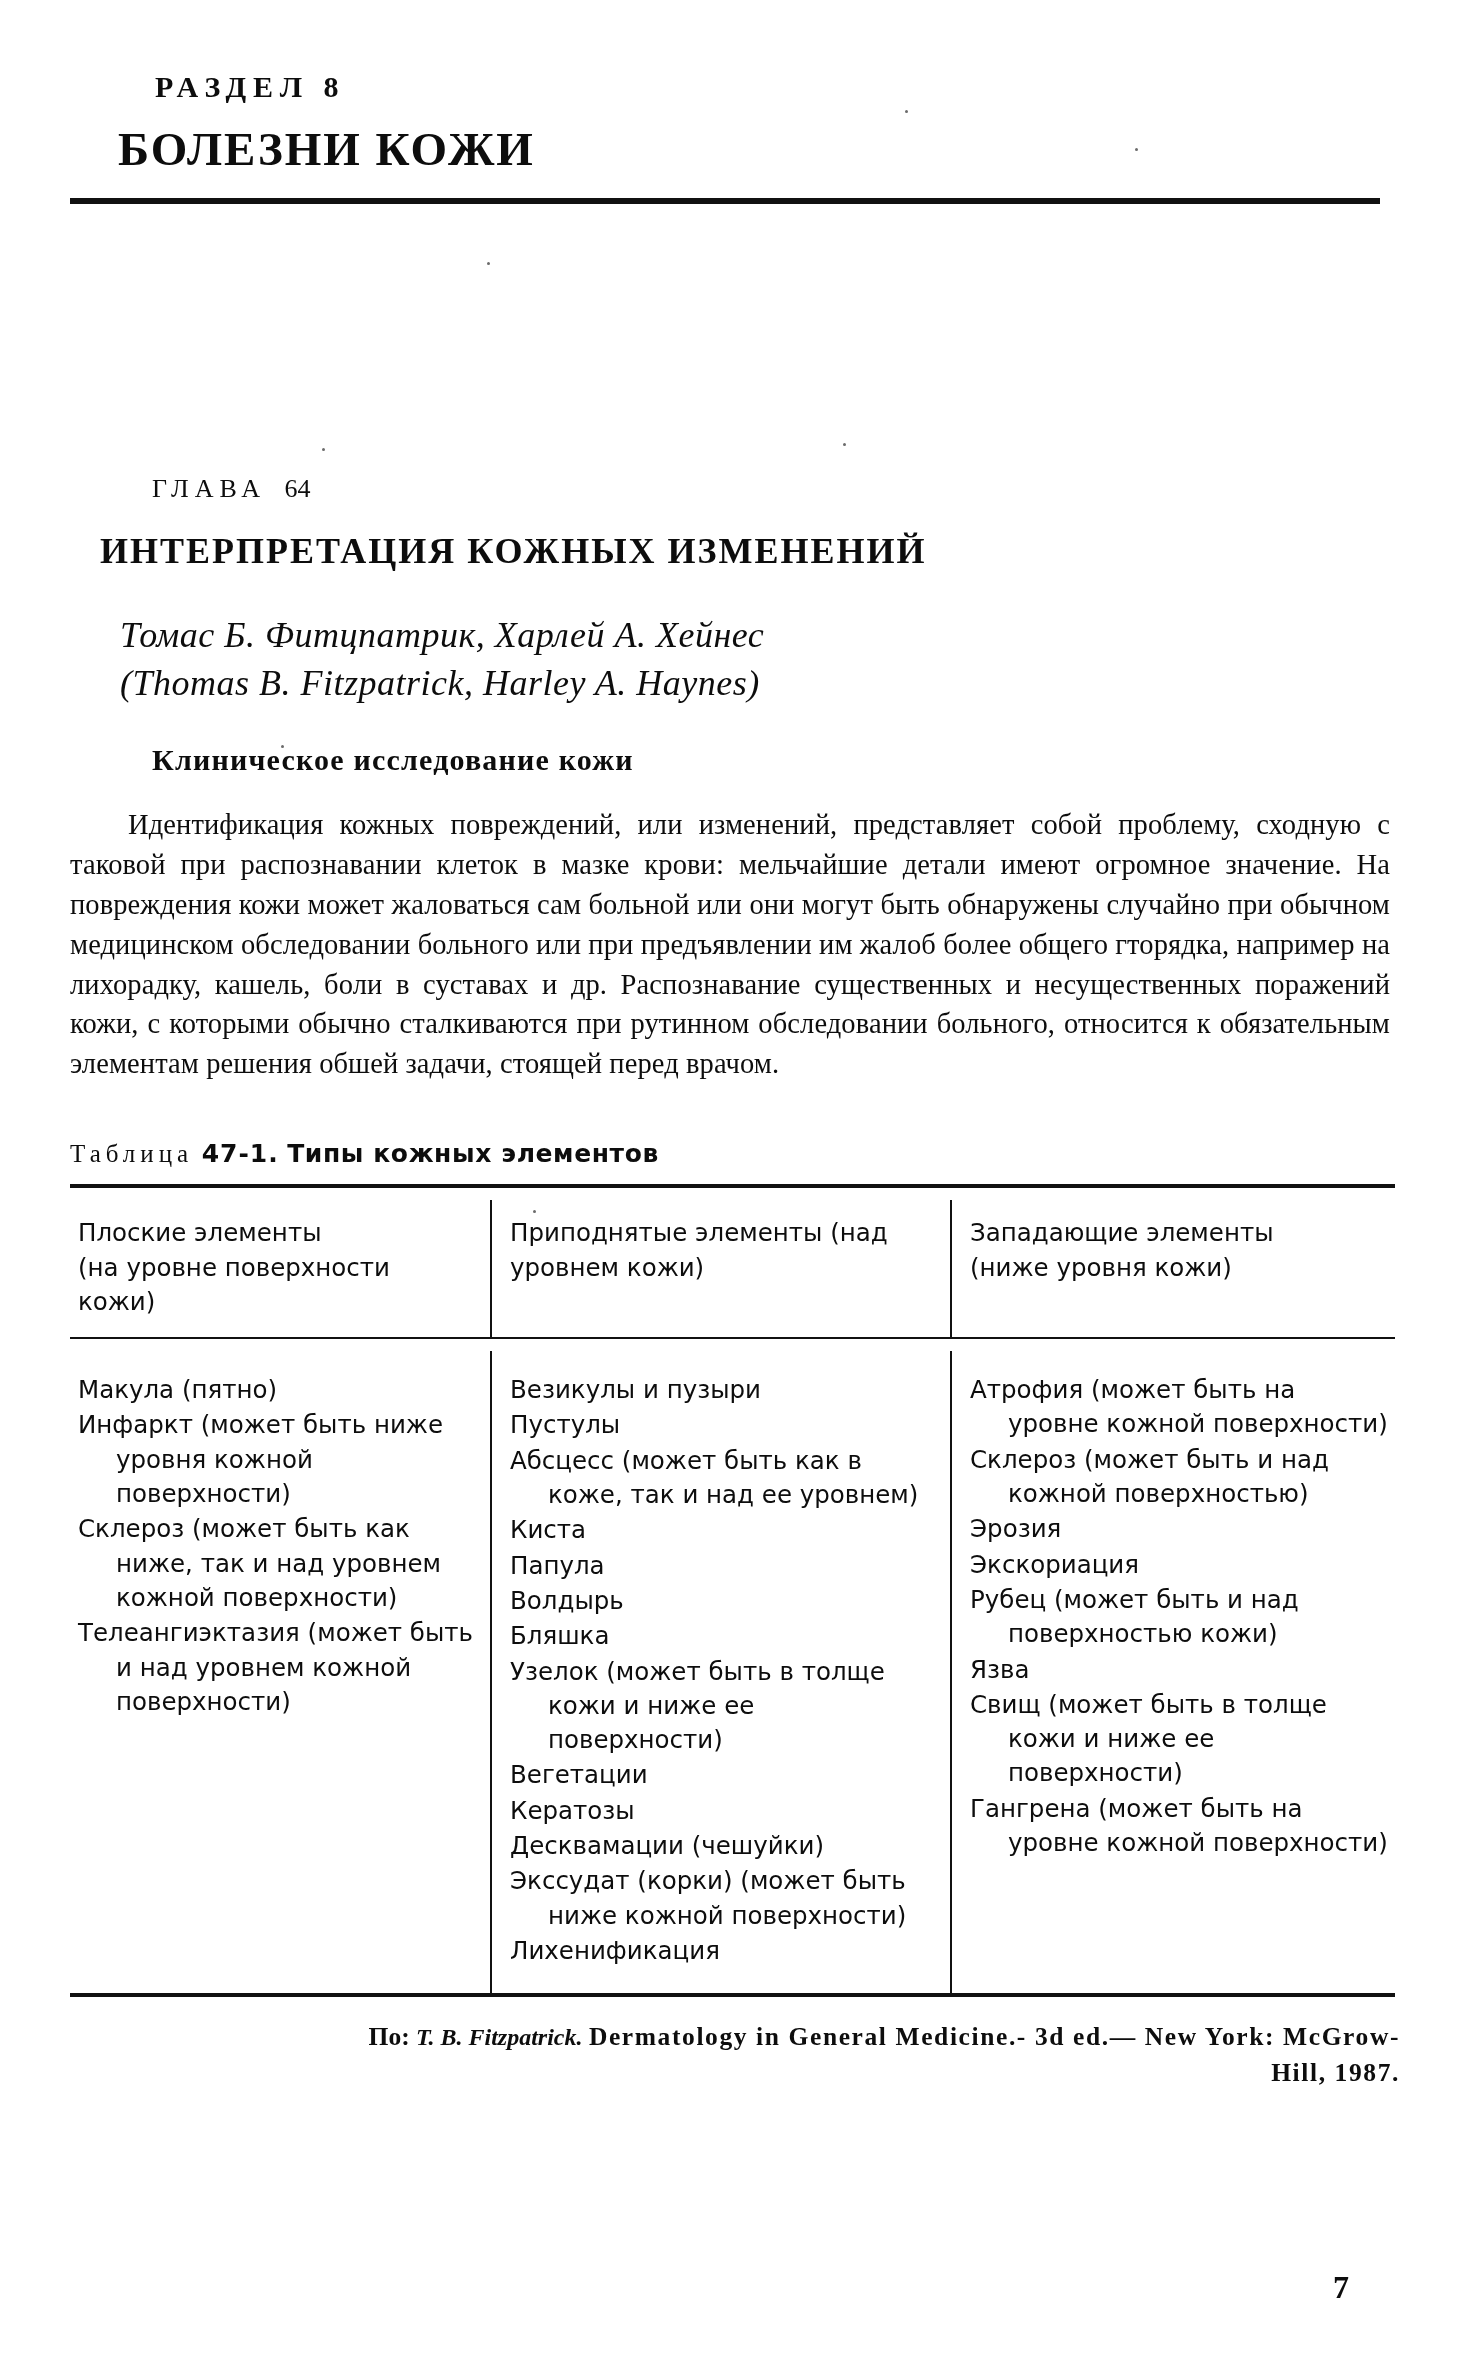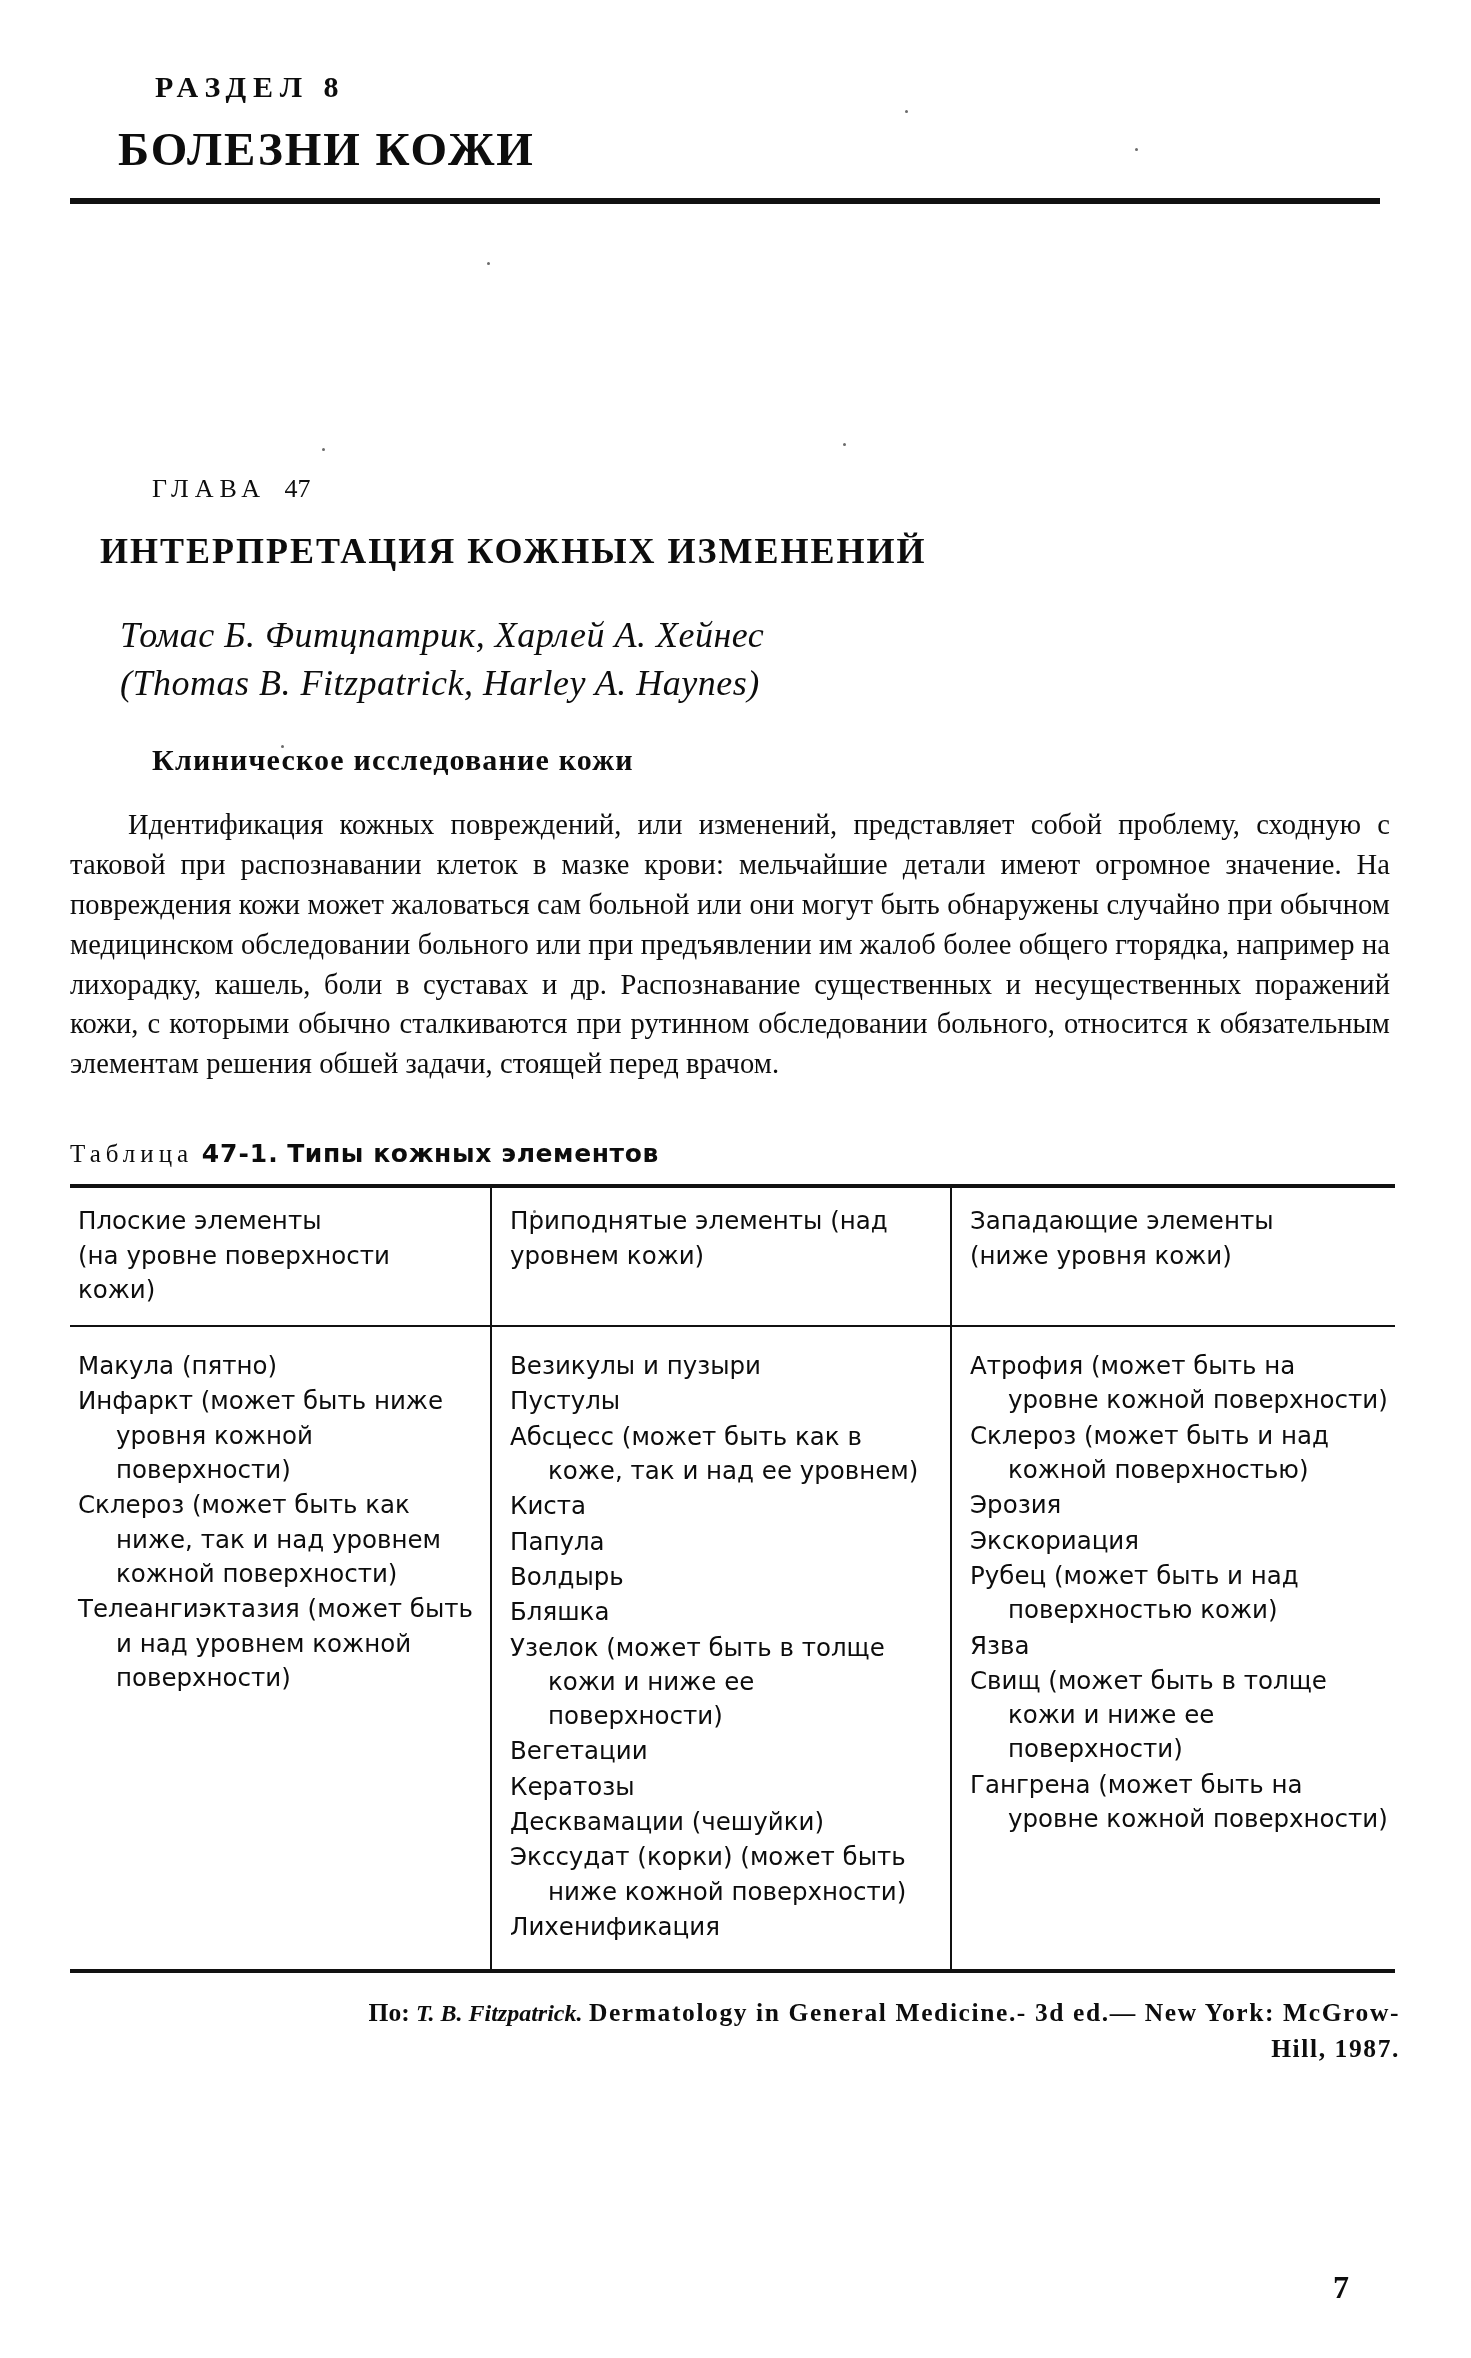--- a/index.html
+++ b/index.html
@@ -121,20 +121,21 @@
     border-top: 4px solid #111;
   }
   .tbl-rule-mid {
     border-top: 2px solid #111;
   }
   .tbl-rule-bot {
     border-top: 4px solid #111;
   }
   .tbl-row {
     display: flex;
+    margin-top: 12px;
   }
   .tbl-col {
     box-sizing: border-box;
     font-family: "DejaVu Sans", sans-serif;
     font-size: 24.5px;
     line-height: 1.40;
   }
   .col-1 { width: 420px; padding: 14px 16px 14px 8px; }
   .col-2 { width: 460px; padding: 14px 16px 14px 18px; border-left: 2px solid #111; }
   .col-3 { width: 445px; padding: 14px 6px 14px 18px; border-left: 2px solid #111; }
@@ -204,21 +205,21 @@
   <div class="section-label">
     <span>РАЗДЕЛ</span>
     <span class="num">8</span>
   </div>
   <div class="section-title">БОЛЕЗНИ  КОЖИ</div>
   <div class="rule-thick"></div>
 
   <div class="chapter-block">
     <div class="chapter-label">
       <span>ГЛАВА</span>
-      <span class="num">47</span>
+      <span class="num">64</span>
     </div>
     <div class="chapter-title">ИНТЕРПРЕТАЦИЯ  КОЖНЫХ  ИЗМЕНЕНИЙ</div>
 
     <div class="authors">
       <div>Томас Б. Фитцпатрик, Харлей А. Хейнес</div>
       <div>(Thomas  B.  Fitzpatrick,  Harley  A.  Haynes)</div>
     </div>
 
     <div class="subheading">Клиническое  исследование  кожи</div>
 

